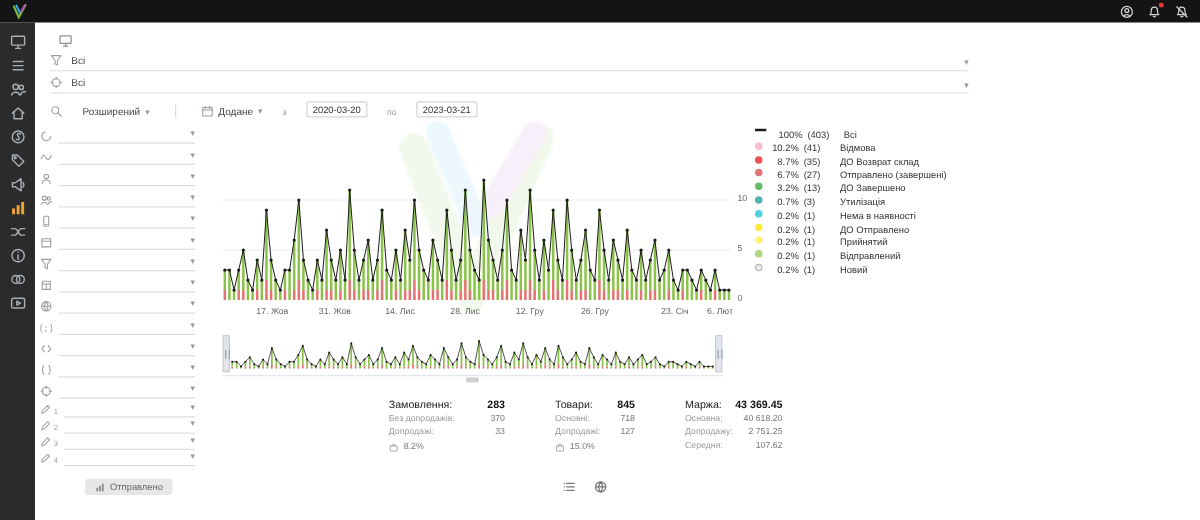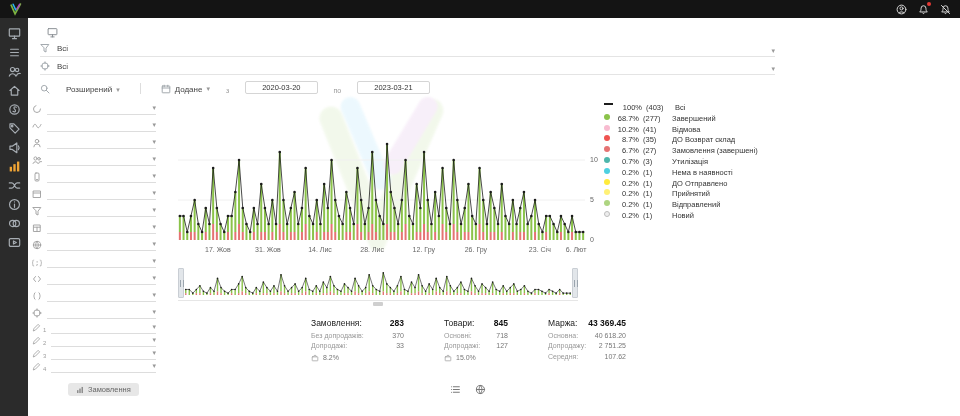--- a/index.html
+++ b/index.html
@@ -27,21 +27,21 @@
   #hrow1{top:40px}#hrow2{top:58px}
   .h-ic{width:10px;height:10px;color:#9aa0a6;display:block;flex:none}
   .h-text{font-size:8px;color:#444}
   .chev{display:inline-block;line-height:1}
   .chev::after{content:"▾";font-size:7px;color:#999}
   .hrow .chev{margin-left:auto}
   #hrow3{position:absolute;left:40px;top:77px;height:17px;display:flex;align-items:flex-end;gap:16px}
   .h-drop{display:flex;align-items:center;gap:4px;font-size:8px;color:#444}
   .v-div{width:1px;height:11px;background:#ddd;margin:0 4px}
   .small-label{font-size:7px;color:#999}
-  .date-box{font-size:7.5px;color:#333;border:1px solid #d5d5d5;border-radius:2px;padding:1px 16px;background:#fff}
+  .date-box{font-size:7.5px;color:#333;border:1px solid #d5d5d5;border-radius:2px;padding:1px 4px;background:#fff}
   .search-btn{width:10px;height:10px;color:#9aa0a6;display:block}
 
   
   .panel{position:absolute;left:32px;top:100px;width:124px}
   .panel-row{display:flex;align-items:center;gap:5px;height:17px}
   .panel-row.small{height:13px}
   .p-ic{width:10px;height:10px;color:#9e9e9e;flex:none;display:block}
   .panel-row.small .p-ic{width:9px;height:9px}
   .p-idx{font-size:6px;color:#9e9e9e;margin-left:-3px;margin-top:4px}
   .p-dd{flex:1;height:12px;border-bottom:1px solid #ddd;display:flex;align-items:flex-end;justify-content:flex-end;padding-bottom:1px}
@@ -441,21 +441,21 @@
       </div>
     </div>
   <button class="apply-btn">
     <span class="apply-ic">
         <svg class="icn" viewBox="0 0 10 10" fill="none" stroke="currentColor" stroke-width="0.9" stroke-linecap="round" stroke-linejoin="round">
           <rect x="1.3" y="5.2" width="1.8" height="3.6" fill="currentColor" stroke="none"></rect>
           <rect x="4.1" y="3.2" width="1.8" height="5.6" fill="currentColor" stroke="none"></rect>
           <rect x="6.9" y="1.2" width="1.8" height="7.6" fill="currentColor" stroke="none"></rect>
         </svg>
       </span>
-    <span>Замовлення</span>
+    <span>Отправлено</span>
   </button>
 
   <svg class="watermark" viewBox="0 0 40 40">
     <path d="M8 6 L20 36 L34 4" stroke="#8bc34a" stroke-width="6" fill="none" stroke-linecap="round"></path>
     <path d="M13 3 L21 22" stroke="#4fc3f7" stroke-width="5" fill="none" stroke-linecap="round"></path>
     <path d="M24 18 L33 3" stroke="#ba68c8" stroke-width="5" fill="none" stroke-linecap="round"></path>
   </svg>
   <svg class="chart-svg" id="main-chart" viewBox="0 0 407 140">
       <line x1="0" y1="100" x2="407" y2="100" stroke="#f0f0f0" stroke-width="1"></line>
       <line x1="0" y1="60" x2="407" y2="60" stroke="#f0f0f0" stroke-width="1"></line>
@@ -758,42 +758,42 @@
     </div>
 
   <div class="legend">
       <div class="lg-row">
         <span class="lg-line" style="background: rgb(28, 28, 28);"></span>
         <span class="lg-pct">100%</span>
         <span class="lg-cnt">(403)</span>
         <span class="lg-lab">Всі</span>
       </div>
       <div class="lg-row">
-        <span class="lg-dot" style="background: rgb(139, 195, 74);"></span>
-        <span class="lg-pct">68.7%</span>
-        <span class="lg-cnt">(277)</span>
-        <span class="lg-lab">Завершений</span>
-      </div>
-      <div class="lg-row">
         <span class="lg-dot" style="background: rgb(248, 187, 208);"></span>
         <span class="lg-pct">10.2%</span>
         <span class="lg-cnt">(41)</span>
         <span class="lg-lab">Відмова</span>
       </div>
       <div class="lg-row">
         <span class="lg-dot" style="background: rgb(239, 83, 80);"></span>
         <span class="lg-pct">8.7%</span>
         <span class="lg-cnt">(35)</span>
         <span class="lg-lab">ДО Возврат склад</span>
       </div>
       <div class="lg-row">
         <span class="lg-dot" style="background: rgb(229, 115, 115);"></span>
         <span class="lg-pct">6.7%</span>
         <span class="lg-cnt">(27)</span>
-        <span class="lg-lab">Замовлення (завершені)</span>
+        <span class="lg-lab">Отправлено (завершені)</span>
+      </div>
+      <div class="lg-row">
+        <span class="lg-dot" style="background: rgb(102, 187, 106);"></span>
+        <span class="lg-pct">3.2%</span>
+        <span class="lg-cnt">(13)</span>
+        <span class="lg-lab">ДО Завершено</span>
       </div>
       <div class="lg-row">
         <span class="lg-dot" style="background: rgb(77, 182, 172);"></span>
         <span class="lg-pct">0.7%</span>
         <span class="lg-cnt">(3)</span>
         <span class="lg-lab">Утилізація</span>
       </div>
       <div class="lg-row">
         <span class="lg-dot" style="background: rgb(77, 208, 225);"></span>
         <span class="lg-pct">0.2%</span>

